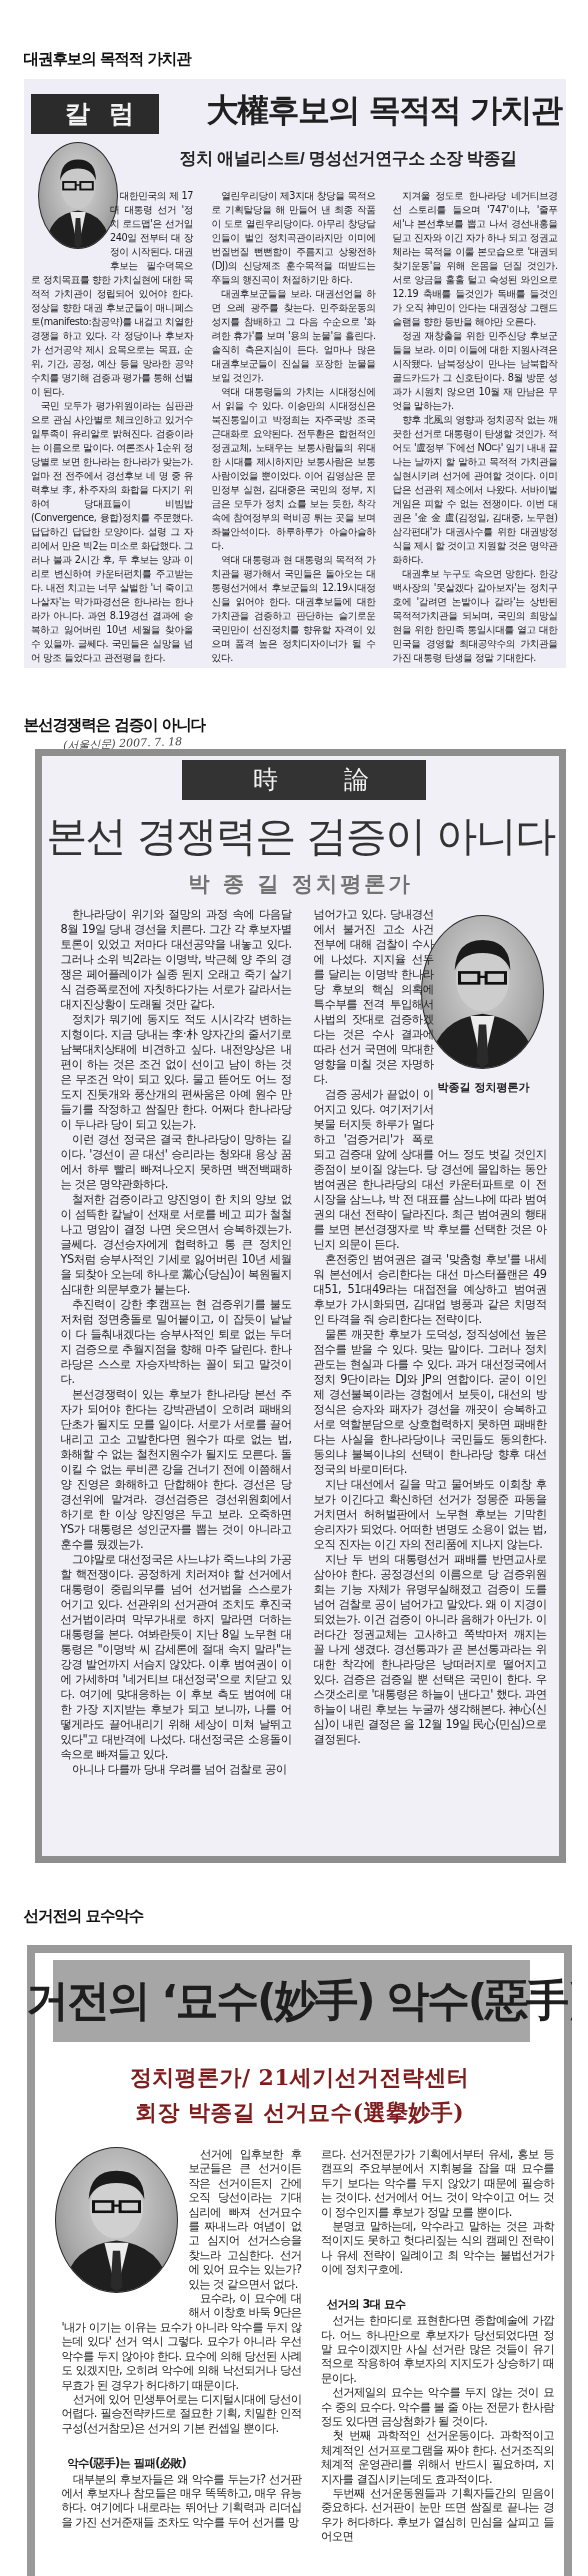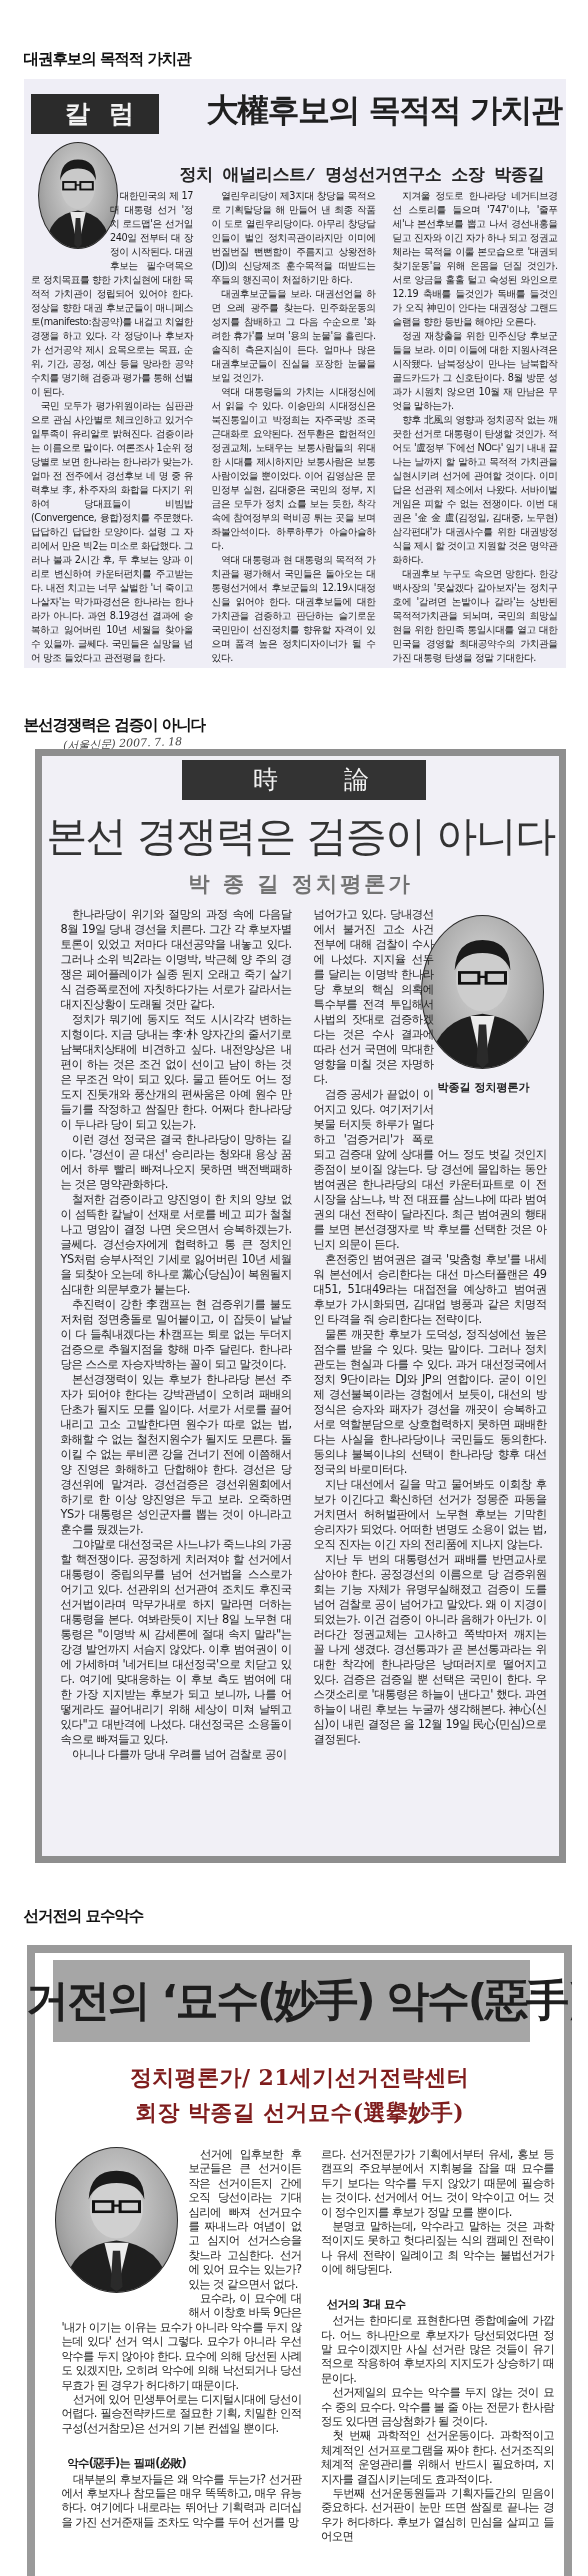--- a/index.html
+++ b/index.html
@@ -18,21 +18,21 @@
            border: 1.5px solid #2a2a2a; background: radial-gradient(ellipse at 50% 40%, #d8d8d8 0%, #a9a9a9 60%, #7d7d7d 100%); }
   .photo svg { width: 100%; height: 100%; display: block; }
 
   
   #a1 { left: 23.6px; top: 79px; width: 542px; height: 589px; background: #efeef6; }
   #a1 .label-box { position: absolute; left: 7.4px; top: 14.7px; width: 128px; height: 40px;
                    background: #2b2b2b; color: #f2f2f2; font-size: 25px; font-weight: bold;
                    display: flex; align-items: center; justify-content: center; letter-spacing: 19px; padding-left: 28px; box-sizing: border-box; }
   #a1 .headline { position: absolute; left: 183px; top: 10.3px; font-family: "DejaVu Serif", serif;
                   font-size: 32px; font-weight: bold; letter-spacing: -1.5px; color: #202020; white-space: nowrap; }
-  #a1 .byline { position: absolute; left: 156px; top: 84px; font-family: Liberation Mono, monospace;
+  #a1 .byline { position: absolute; left: 156px; top: 68px; font-family: Liberation Sans, sans-serif;
                 font-size: 17px; font-weight: bold; color: #252525; white-space: nowrap; letter-spacing: -0.4px; }
   #a1 .photo { left: 14.7px; top: 63px; width: 78px; height: 105px; }
   #a1 .col { font-size: 9.7px; line-height: 14px; letter-spacing: -0.4px; }
   #a1 .c1 { left: 7.4px; top: 110px; width: 162px; }
   #a1 .c1 .wrap-float { float: left; width: 79px; height: 82px; }
   #a1 .c2 { left: 188px; top: 110px; width: 164px; }
   #a1 .c3 { left: 369px; top: 110px; width: 165px; }
 
   
   #a2-note { position: absolute; left: 63px; top: 736px; font-family: "DejaVu Serif", serif;
@@ -129,21 +129,21 @@
         <rect x="53" y="52" width="16" height="10" fill="none" stroke="#111" stroke-width="2.5"></rect>
         <line x1="47" y1="56" x2="53" y2="56" stroke="#111" stroke-width="2"></line>
       </svg>
     </div>
     <div class="caption">박종길 정치평론가</div>
     <div class="col c1">
       <p>한나라당이 위기와 절망의 과정 속에 다음달 8월 19일 당내 경선을 치른다. 그간 각 후보자별 토론이 있었고 저마다 대선공약을 내놓고 있다. 그러나 소위 빅2라는 이명박, 박근혜 양 주의 경쟁은 페어플레이가 실종 된지 오래고 죽기 살기식 검증폭로전에 자칫하다가는 서로가 갈라서는 대지진상황이 도래될 것만 같다.</p>
       <p>정치가 뭐기에 동지도 적도 시시각각 변하는 지형이다. 지금 당내는 李·朴 양자간의 줄서기로 남북대치상태에 비견하고 싶다. 내전양상은 내편이 하는 것은 조건 없이 선이고 남이 하는 것은 무조건 악이 되고 있다. 물고 뜯어도 어느 정도지 진돗개와 풍산개의 편싸움은 아예 원수 만들기를 작정하고 쌈질만 한다. 어쩌다 한나라당이 두나라 당이 되고 있는가.</p>
       <p>이런 경선 정국은 결국 한나라당이 망하는 길이다. '경선이 곧 대선' 승리라는 청와대 용상 꿈에서 하루 빨리 빠져나오지 못하면 백전백패하는 것은 명약관화하다.</p>
       <p>철저한 검증이라고 양진영이 한 치의 양보 없이 섬뜩한 칼날이 선재로 서로를 베고 피가 철철 나고 명암이 결정 나면 웃으면서 승복하겠는가. 글쎄다. 경선승자에게 협력하고 통 큰 정치인 YS처럼 승부사적인 기세로 잃어버린 10년 세월을 되찾아 오는데 하나로 黨心(당심)이 복원될지 심대한 의문부호가 붙는다.</p>
-      <p>추진력이 강한 李캠프는 현 검증위기를 불도저처럼 정면충돌로 밀어붙이고, 이 잡듯이 낱낱이 다 들춰내겠다는 朴캠프는 퇴로 없는 두더지 검증으로 추월지점을 향해 마주 달린다. 한나라당은 스스로 자승자박하는 꼴이 되고 말것이다.</p>
+      <p>추진력이 강한 李캠프는 현 검증위기를 불도저처럼 정면충돌로 밀어붙이고, 이 잡듯이 낱낱이 다 들춰내겠다는 승부사적인 퇴로 없는 두더지 검증으로 추월지점을 향해 마주 달린다. 한나라당은 스스로 자승자박하는 꼴이 되고 말것이다.</p>
       <p>본선경쟁력이 있는 후보가 한나라당 본선 주자가 되어야 한다는 강박관념이 오히려 패배의 단초가 될지도 모를 일이다. 서로가 서로를 끌어내리고 고소 고발한다면 원수가 따로 없는 법, 화해할 수 없는 철천지원수가 될지도 모른다. 돌이킬 수 없는 루비콘 강을 건너기 전에 이쯤해서 양 진영은 화해하고 단합해야 한다. 경선은 당 경선위에 맡겨라. 경선검증은 경선위원회에서 하기로 한 이상 양진영은 두고 보라. 오죽하면 YS가 대통령은 성인군자를 뽑는 것이 아니라고 훈수를 뒀겠는가.</p>
       <p>그야말로 대선정국은 사느냐가 죽느냐의 가공할 핵전쟁이다. 공정하게 치러져야 할 선거에서 대통령이 중립의무를 넘어 선거법을 스스로가 어기고 있다. 선관위의 선거관여 조치도 후진국 선거법이라며 막무가내로 하지 말라면 더하는 대통령을 본다. 여봐란듯이 지난 8일 노무현 대통령은 "이명박 씨 감세론에 절대 속지 말라"는 강경 발언까지 서슴지 않았다. 이후 범여권이 이에 가세하며 '네거티브 대선정국'으로 치닫고 있다. 여기에 맞대응하는 이 후보 측도 범여에 대한 가장 지지받는 후보가 되고 보니까, 나를 어떻게라도 끌어내리기 위해 세상이 미쳐 날뛰고 있다"고 대반격에 나섰다. 대선정국은 소용돌이 속으로 빠져들고 있다.</p>
       <p>아니나 다를까 당내 우려를 넘어 검찰로 공이</p>
     </div>
     <div class="col c2">
       <div class="wrap-float"></div>
       <p class="noindent">넘어가고 있다. 당내경선에서 불거진 고소 사건 전부에 대해 검찰이 수사에 나섰다. 지지율 선두를 달리는 이명박 한나라당 후보의 핵심 의혹에 특수부를 전격 투입해서 사법의 잣대로 검증하겠다는 것은 수사 결과에 따라 선거 국면에 막대한 영향을 미칠 것은 자명하다.</p>
       <p>검증 공세가 끝없이 이어지고 있다. 여기저기서 봇물 터지듯 하루가 멀다 하고 '검증거리'가 폭로되고 검증대 앞에 상대를 어느 정도 벗길 것인지 종점이 보이질 않는다. 당 경선에 몰입하는 동안 범여권은 한나라당의 대선 카운터파트로 이 전 시장을 삼느냐, 박 전 대표를 삼느냐에 따라 범여권의 대선 전략이 달라진다. 최근 범여권의 행태를 보면 본선경쟁자로 박 후보를 선택한 것은 아닌지 의문이 든다.</p>
       <p>혼전중인 범여권은 결국 '맞춤형 후보'를 내세워 본선에서 승리한다는 대선 마스터플랜은 49대51, 51대49라는 대접전을 예상하고 범여권 후보가 가시화되면, 김대업 병풍과 같은 치명적인 타격을 줘 승리한다는 전략이다.</p>
       <p>물론 깨끗한 후보가 도덕성, 정직성에선 높은 점수를 받을 수 있다. 맞는 말이다. 그러나 정치 관도는 현실과 다를 수 있다. 과거 대선정국에서 정치 9단이라는 DJ와 JP의 연합이다. 굳이 이인제 경선불복이라는 경험에서 보듯이, 대선의 방정식은 승자와 패자가 경선을 깨끗이 승복하고 서로 역할분담으로 상호협력하지 못하면 패배한다는 사실을 한나라당이나 국민들도 동의한다. 동의냐 불복이냐의 선택이 한나라당 향후 대선정국의 바로미터다.</p>
@@ -175,21 +175,21 @@
     <div class="col c1">
       <div class="wrap-float"></div>
       <p>선거에 입후보한 후보군들은 큰 선거이든 작은 선거이든지 간에 오직 당선이라는 기대심리에 빠져 선거묘수를 짜내느라 여념이 없고 심지어 선거스승을 찾느라 고심한다. 선거에 있어 묘수는 있는가? 있는 것 같으면서 없다.</p>
       <p>묘수라, 이 묘수에 대해서 이창호 바둑 9단은 '내가 이기는 이유는 묘수가 아니라 악수를 두지 않는데 있다' 선거 역시 그렇다. 묘수가 아니라 우선 악수를 두지 않아야 한다. 묘수에 의해 당선된 사례도 있겠지만, 오히려 악수에 의해 낙선되거나 당선 무효가 된 경우가 허다하기 때문이다.</p>
       <p>선거에 있어 민생투어로는 디지털시대에 당선이 어렵다. 필승전략카드로 절묘한 기획, 치밀한 인적구성(선거참모)은 선거의 기본 컨셉일 뿐이다.</p>
       <p class="subhead">악수(惡手)는 필패(必敗)</p>
       <p>대부분의 후보자들은 왜 악수를 두는가? 선거판에서 후보자나 참모들은 매우 똑똑하고, 매우 유능하다. 여기에다 내로라는 뛰어난 기획력과 리더십을 가진 선거준재들 조차도 악수를 두어 선거를 망</p>
     </div>
     <div class="col c2">
       <p class="noindent">르다. 선거전문가가 기획에서부터 유세, 홍보 등 캠프의 주요부분에서 지휘봉을 잡을 때 묘수를 두기 보다는 악수를 두지 않았기 때문에 필승하는 것이다. 선거에서 어느 것이 악수이고 어느 것이 정수인지를 후보가 정말 모를 뿐이다.</p>
-      <p>분명코 말하는데, 악수라고 말하는 것은 과학적이지도 못하고 헛다리짚는 식의 캠페인 전략이나 유세 전략이 일례이고 최 악수는 불법선거가 이에 해당된다.</p>
+      <p>분명코 말하는데, 악수라고 말하는 것은 과학적이지도 못하고 헛다리짚는 식의 캠페인 전략이나 유세 전략이 일례이고 최 악수는 불법선거가 이에 정치구호에.</p>
       <p class="subhead">선거의 3대 묘수</p>
       <p>선거는 한마디로 표현한다면 종합예술에 가깝다. 어느 하나만으로 후보자가 당선되었다면 정말 묘수이겠지만 사실 선거란 많은 것들이 유기적으로 작용하여 후보자의 지지도가 상승하기 때문이다.</p>
       <p>선거제일의 묘수는 악수를 두지 않는 것이 묘수 중의 묘수다. 악수를 볼 줄 아는 전문가 한사람 정도 있다면 금상첨화가 될 것이다.</p>
       <p>첫 번째 과학적인 선거운동이다. 과학적이고 체계적인 선거프로그램을 짜야 한다. 선거조직의 체계적 운영관리를 위해서 반드시 필요하며, 지지자를 결집시키는데도 효과적이다.</p>
       <p>두번째 선거운동원들과 기획자들간의 믿음이 중요하다. 선거판이 눈만 뜨면 쌈질로 끝나는 경우가 허다하다. 후보가 열심히 민심을 살피고 들어오면</p>
     </div>
   </div>
 </div>
 
 

